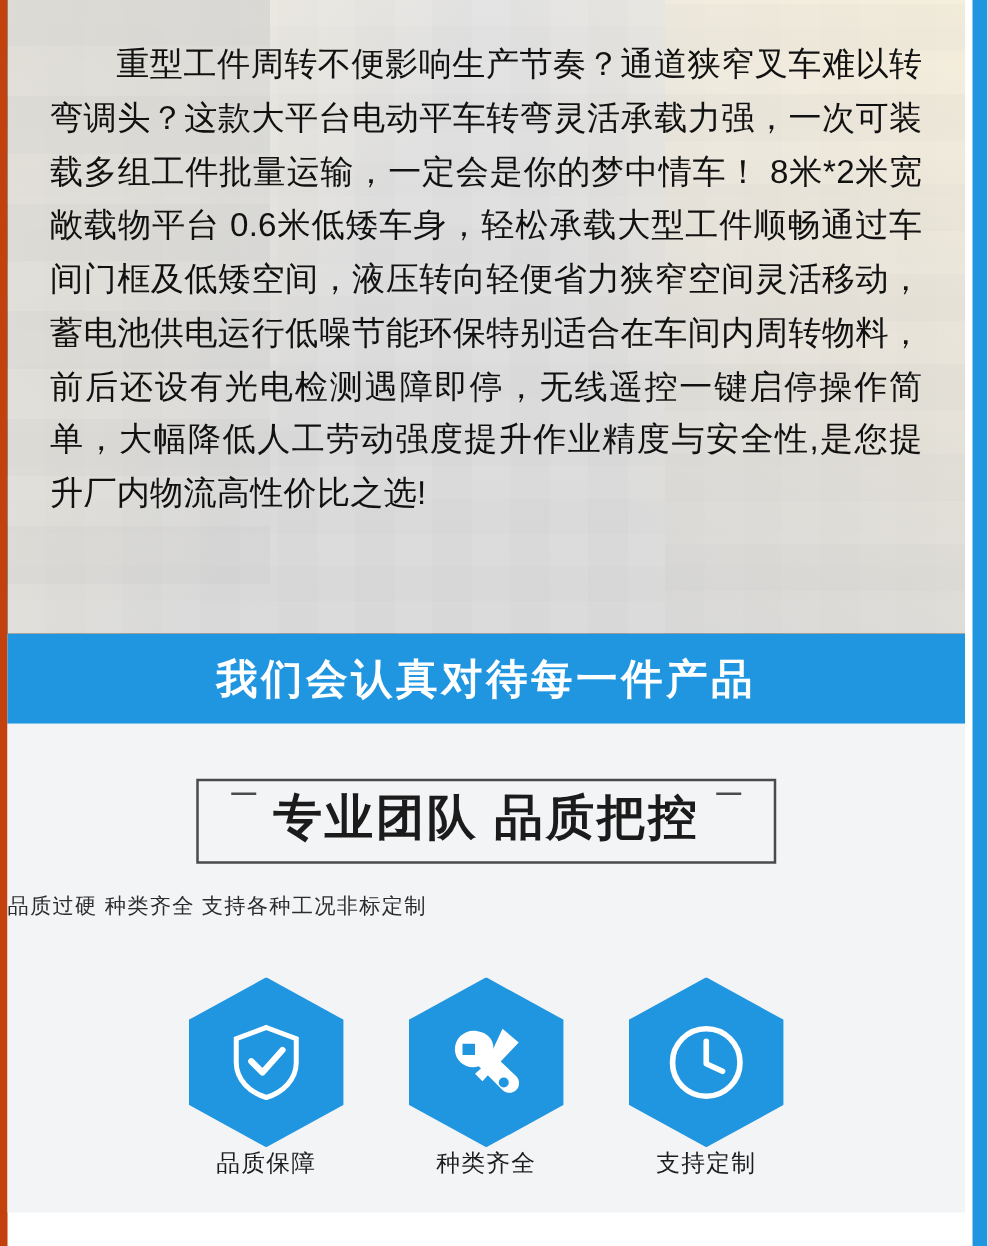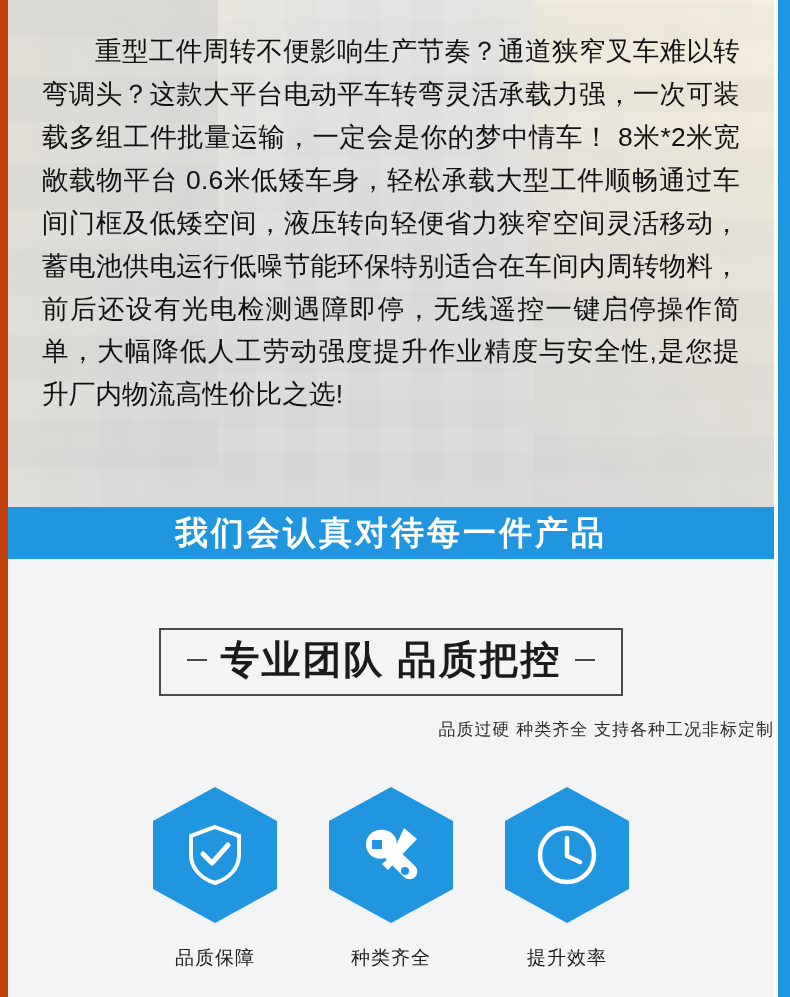--- a/index.html
+++ b/index.html
@@ -13,21 +13,21 @@
     font-family: "Liberation Sans", sans-serif;
     overflow: hidden;
     position: relative;
   }
   .page {
     width: 790px;
     height: 997px;
     position: relative;
     background: #ffffff;
     box-sizing: border-box;
-    border-left: 8px solid #c2410c;
+    border-left: 6px solid #c2410c;
     border-right: 12px solid #2196e0;
   }
 
   
   .hero {
     position: relative;
     width: 766px;
     height: 507px;
     overflow: hidden;
     background: #2b2b2b;
@@ -72,21 +72,21 @@
     color: #111111;
     text-align: justify;
     text-indent: 2em;
     letter-spacing: 0.2px;
     font-family: "Liberation Sans", sans-serif;
   }
 
   
   .banner {
     width: 766px;
-    height: 52px;
+    height: 72px;
     background: #2196e0;
     display: flex;
     align-items: center;
     justify-content: center;
   }
   .banner-text {
     color: #ffffff;
     font-size: 33px;
     font-weight: bold;
     letter-spacing: 3px;
@@ -103,38 +103,37 @@
     display: flex;
     align-items: center;
     justify-content: center;
     margin-top: 14px;
   }
   .adv-title-box {
     border: 2px solid #4a4a4a;
     padding: 9px 26px 12px 26px;
     position: relative;
     display: flex;
-    align-items: center;
-    margin-top: 25px;
+    align-items: flex-start;
   }
   .adv-title-box .dash {
     width: 20px;
     height: 2px;
     background: #4a4a4a;
   }
   .adv-title {
     font-size: 39px;
     font-weight: bold;
     color: #1b1b1b;
     letter-spacing: 2px;
     padding: 0 14px;
     line-height: 1.1;
   }
   .adv-sub {
-    text-align: right;
+    text-align: left;
     font-size: 17px;
     color: #2c2c2c;
     margin-top: 22px;
     letter-spacing: 1px;
   }
 
   .features {
     display: flex;
     justify-content: center;
     gap: 52px;
@@ -154,21 +153,20 @@
     position: absolute;
     inset: 0;
     background: #2196e0;
     clip-path: polygon(50% 0%, 100% 25%, 100% 75%, 50% 100%, 0% 75%, 0% 25%);
     display: flex;
     align-items: center;
     justify-content: center;
   }
   .hex svg { display: block; }
   .feature-label {
-    margin-top: 22px;
     font-size: 19px;
     color: #1d1d1d;
     letter-spacing: 1px;
   }
 </style>
 </head>
 <body>
 
 <div class="page">
 
@@ -223,20 +221,20 @@
 
       <div class="feature">
         <div class="hexwrap">
           <div class="hex">
             <svg width="62" height="62" viewBox="0 0 62 62">
               <circle cx="31" cy="31" r="27" fill="none" stroke="#ffffff" stroke-width="4.5"></circle>
               <path d="M31 14 L31 32 L44 38" fill="none" stroke="#ffffff" stroke-width="4.5" stroke-linecap="round" stroke-linejoin="round"></path>
             </svg>
           </div>
         </div>
-        <div class="feature-label">提升效率</div>
+        <div class="feature-label">支持定制</div>
       </div>
 
 
     </div>
   </div>
 
 </div>
 
 </body></html>

